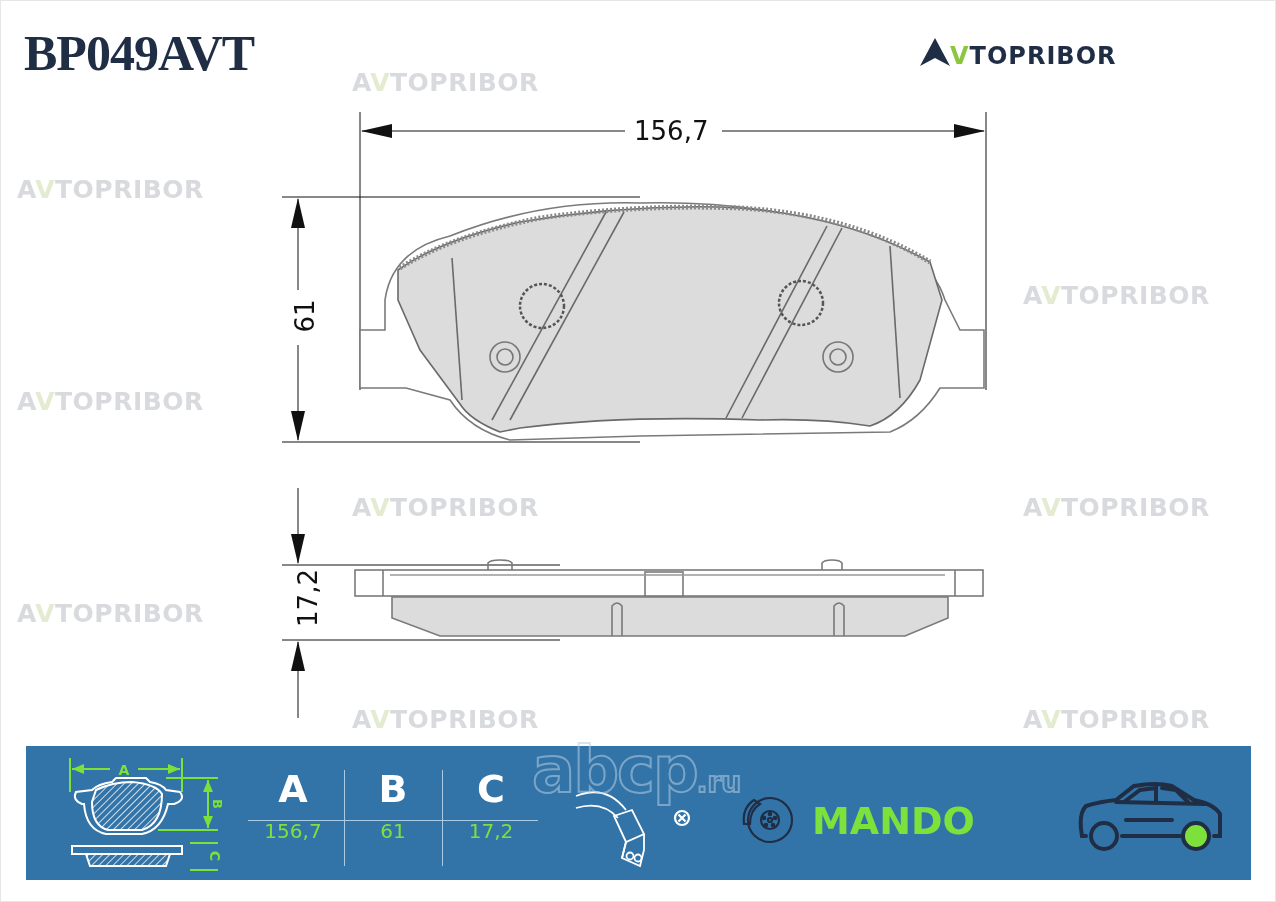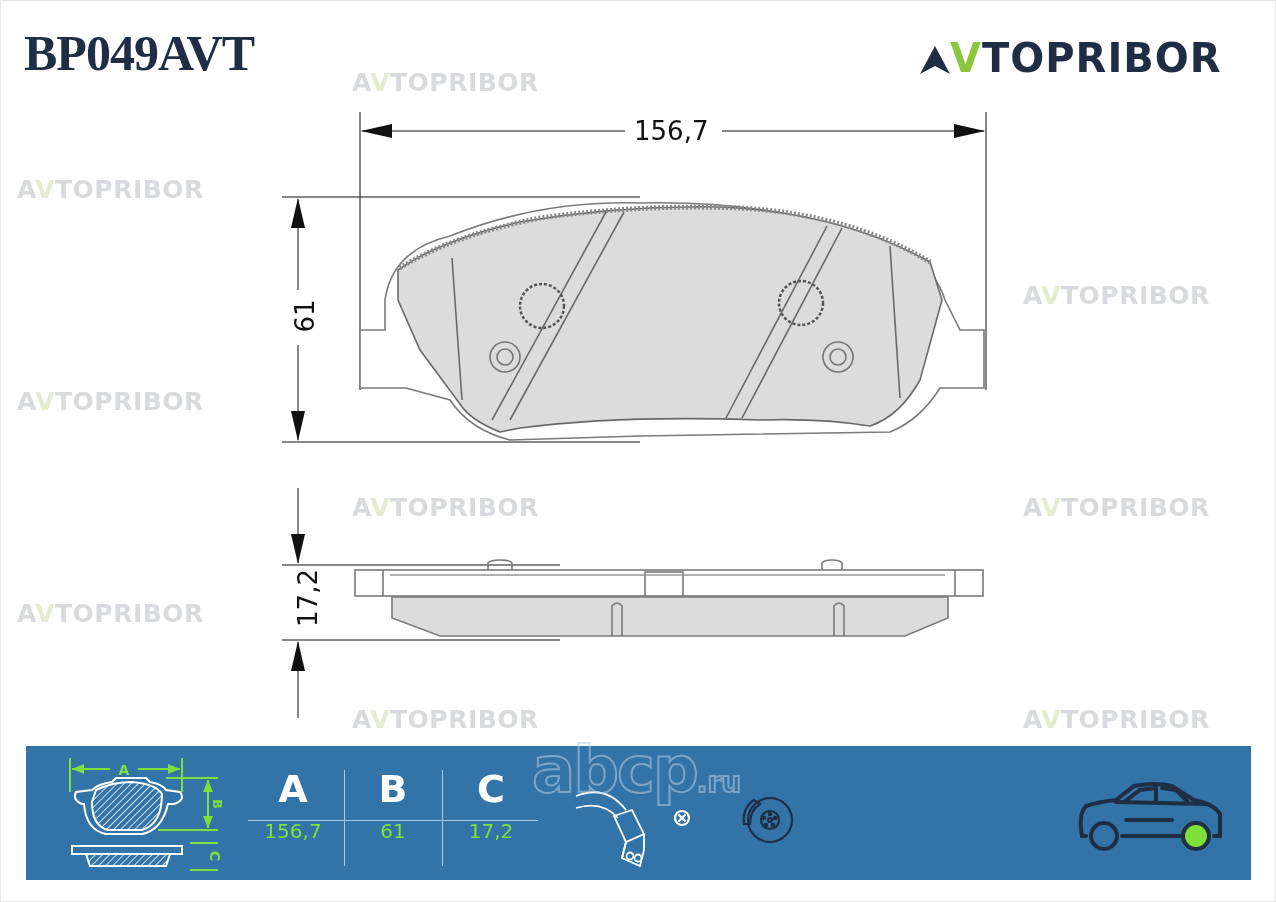--- a/index.html
+++ b/index.html
@@ -10,21 +10,21 @@
   .frame {
     position:absolute; left:0; top:0; width:1274px; height:900px;
     border:1px solid #e4e6e8; box-sizing:content-box;
   }
   .part-number {
     position:absolute; left:24px; top:28px; font-family:Liberation Serif, serif;
     font-weight:bold; font-size:50px; letter-spacing:-1px; color:#1f2d45; line-height:1;
   }
   .brand-logo {
     position:absolute; left:920px; top:38px; font-family:"DejaVu Sans", sans-serif;
-    font-weight:bold; font-size:40px; letter-spacing:1px; color:#1f2d45; line-height:1;
+    font-weight:bold; font-size:24px; letter-spacing:1px; color:#1f2d45; line-height:1;
   }
   .brand-logo .v { color:#8cc63f; }
   .watermark {
     position:absolute; font-family:"DejaVu Sans", sans-serif; font-weight:bold;
     font-size:25px; color:#d6d9dc; letter-spacing:0.5px; line-height:1; opacity:0.95;
     pointer-events:none;
     text-align:right;
   }
   .watermark .v { color:#e2ebcf; }
   .drawing { position:absolute; left:0; top:0; }
@@ -210,20 +210,21 @@
       <circle cx="32" cy="32" r="9"></circle>
       <circle cx="32" cy="32" r="2"></circle>
       <circle cx="32" cy="26" r="1.2"></circle>
       <circle cx="37" cy="30" r="1.2"></circle>
       <circle cx="35" cy="37" r="1.2"></circle>
       <circle cx="28" cy="37" r="1.2"></circle>
       <circle cx="26" cy="30" r="1.2"></circle>
     </g>
   </svg>
 
+  <div class="brand">MANDO</div>
 
   <svg width="150" height="80" viewBox="0 0 150 80" style="position:absolute;left:1050px;top:28px">
     <g stroke="#1f2d45" stroke-width="4" fill="none" stroke-linecap="round">
       <path d="M10 62 L6 62 Q2 40 10 32 Q22 28 40 26 L58 12 Q80 8 96 12 L118 26 Q138 30 144 40 L144 62 L138 62"></path>
       <path d="M48 28 L64 16 L80 14 L80 28"></path>
       <path d="M86 14 L100 16 L112 28"></path>
       <line x1="40" y1="28" x2="130" y2="30"></line>
       <line x1="46" y1="62" x2="104" y2="62"></line>
       <line x1="50" y1="46" x2="96" y2="46"></line>
       <circle cx="28" cy="62" r="13"></circle>

